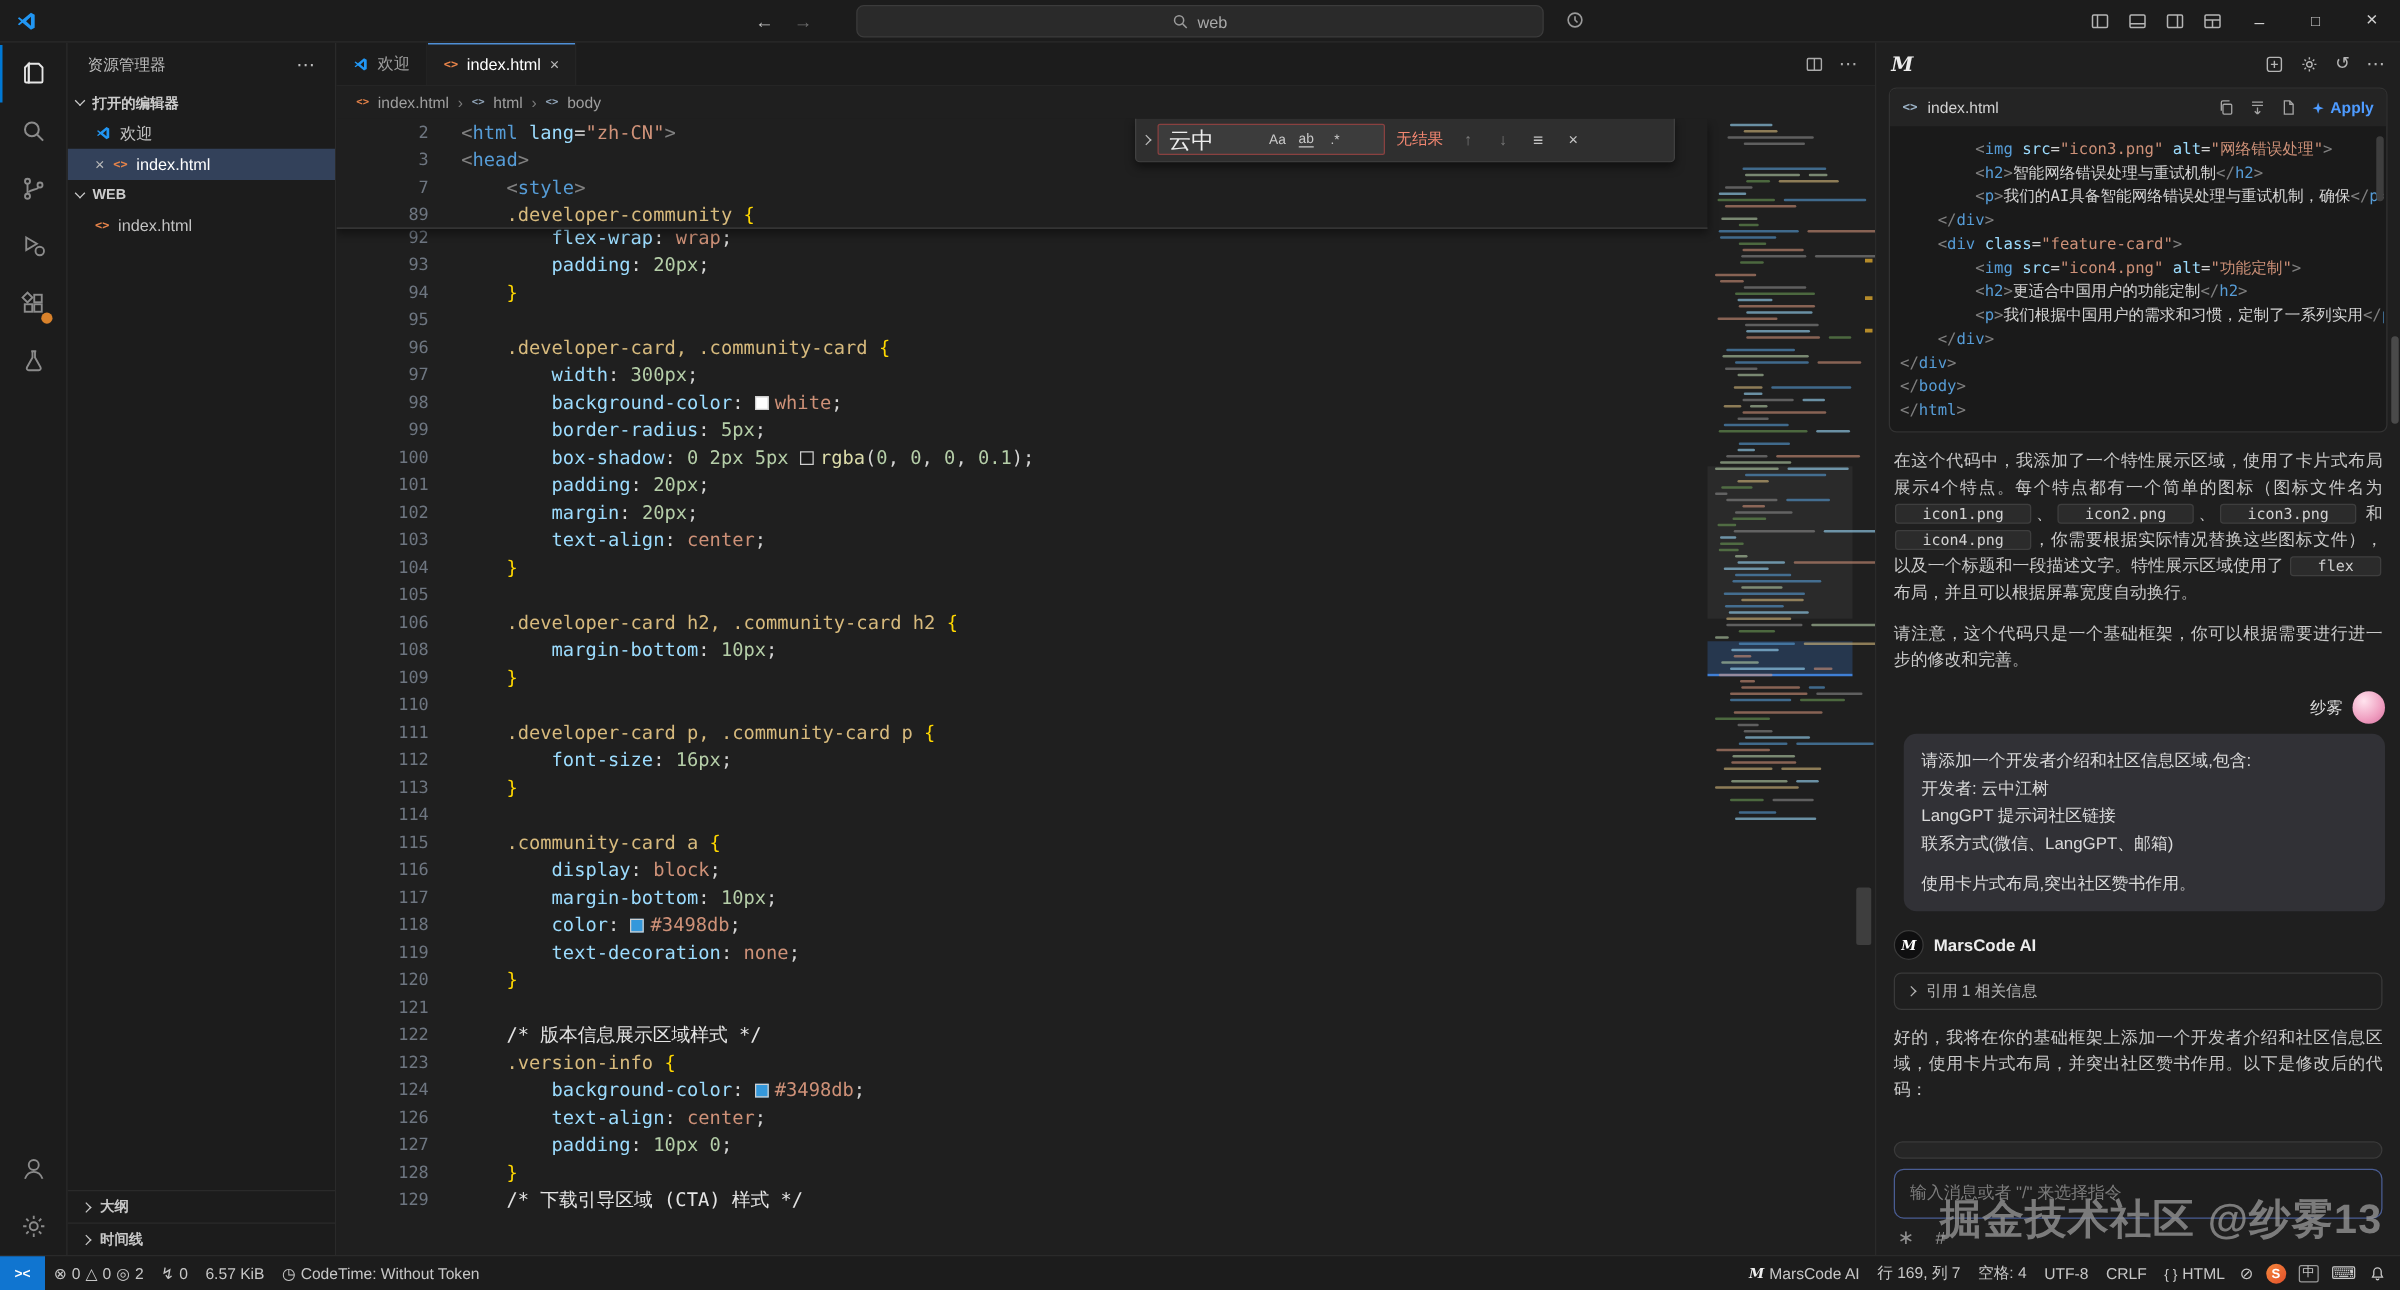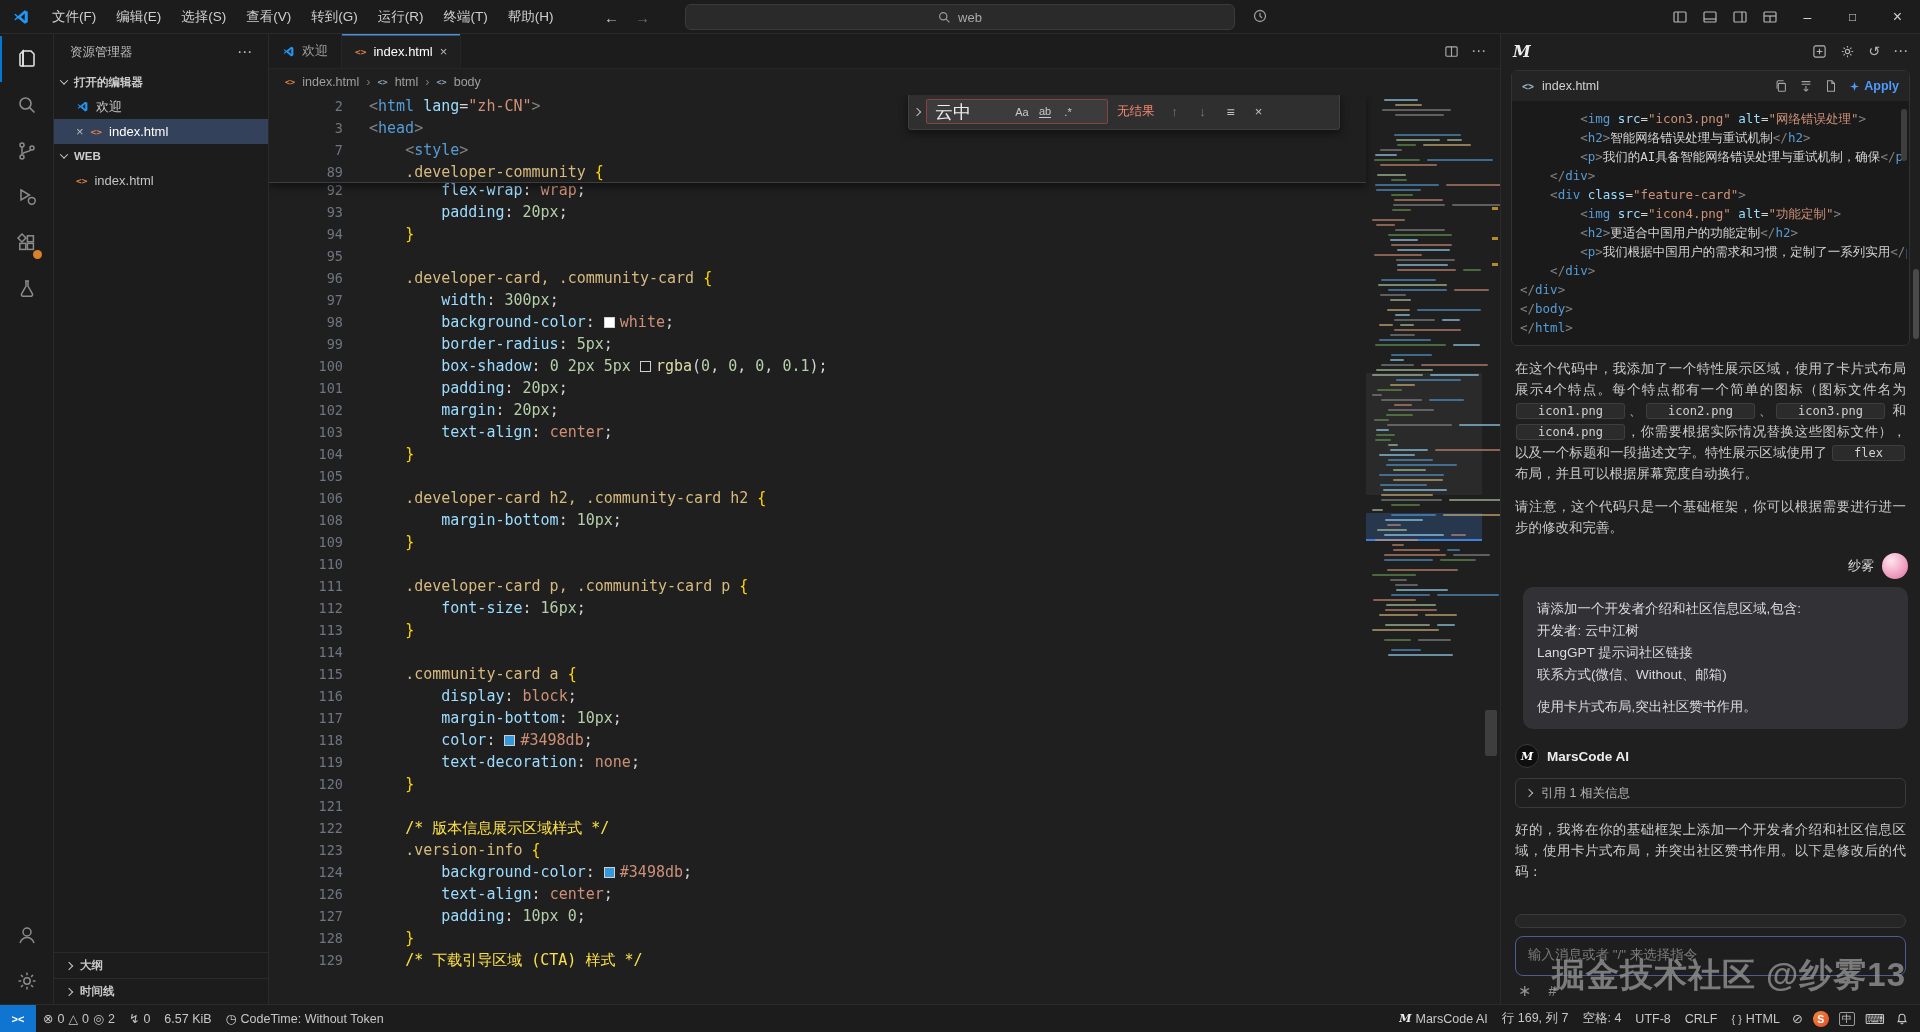--- a/index.html
+++ b/index.html
@@ -56,21 +56,21 @@
 .bc-ic::before{content:"<>"}
 .bc-ic.orange{color:#e8844a}
 .code-region{position:absolute;top:61px;left:0;right:0;bottom:0;overflow:hidden}
 #editor-lines{position:absolute;top:84px;left:0;right:0}
 #sticky{position:absolute;top:0;left:0;right:134px;height:88px;background:#1f1f1f;z-index:10;border-bottom:1px solid #3e3e3e;box-shadow:0 4px 7px rgba(0,0,0,.45)}
 .crow{display:flex;height:22px;line-height:22px;font-family:"DejaVu Sans Mono",monospace;font-size:15px;white-space:pre}
 .lnum{flex:none;width:100px;padding-right:26px;text-align:right;color:#6e7681;font-size:13.5px}
 .lcode{flex:none}
 .tk-pl{color:#d4d4d4}.tk-p{color:#808080}.tk-tag{color:#569cd6}.tk-attr{color:#9cdcfe}
 .tk-str{color:#ce9178}.tk-sel{color:#d7ba7d}.tk-prop{color:#9cdcfe}.tk-num{color:#b5cea8}
-.tk-val{color:#ce9178}.tk-fn{color:#dcdcaa}.tk-cm{color:#fde047}.tk-br{color:#ffd700}.tk-txt{color:#d4d4d4}
+.tk-val{color:#ce9178}.tk-fn{color:#dcdcaa}.tk-cm{color:#e5e5e5}.tk-br{color:#ffd700}.tk-txt{color:#d4d4d4}
 .swatch{display:inline-block;width:11px;height:11px;border:1px solid #cfcfcf;margin-right:5px;vertical-align:-1px}
 
 .findwidget{position:absolute;top:-1px;right:160px;width:432px;height:36px;background:#2f2f2f;border:1px solid #404040;border-top:none;border-radius:0 0 4px 4px;box-shadow:0 3px 8px rgba(0,0,0,.5);display:flex;align-items:center;gap:6px;padding:0 8px 0 5px;z-index:70}
 .find-input{flex:none;width:182px;height:25px;background:#3c3c3c;border:1px solid #8a4140;border-radius:2px;display:flex;align-items:center;gap:3px;padding:0 3px 0 8px}
 .find-input input{background:transparent;border:none;outline:none;color:#eee;font-size:18px;width:74px;font-family:"Liberation Sans","DejaVu Sans",sans-serif}
 .fopt{min-width:20px;height:20px;display:flex;align-items:center;justify-content:center;color:#c9c9c9;font-size:11px;border-radius:3px}
 .g-aa::before{content:"Aa"}
 .g-ab::before{content:"ab";border-bottom:1px solid #c9c9c9}
 .g-re::before{content:".*"}
 .find-result{color:#f48771;font-size:12.5px;white-space:nowrap;margin:0 3px}
@@ -140,30 +140,20 @@
 </style>
 </head>
 <body>
 
 <div class="titlebar">
   <div class="logo">
     <svg width="18" height="18" viewBox="0 0 24 24">
         <path fill="#2196f3" d="M17 3 L21 5 L21 19 L17 21 L8 13.5 L4.5 16.2 L3 15.2 L6.6 12 L3 8.8 L4.5 7.8 L8 10.5 Z M17 7.3 L11.8 12 L17 16.7 Z"></path>
       </svg>
   </div>
-  <div class="menubar" id="menubar">
-      <span class="menu-item">文件(F)</span>
-      <span class="menu-item">编辑(E)</span>
-      <span class="menu-item">选择(S)</span>
-      <span class="menu-item">查看(V)</span>
-      <span class="menu-item">转到(G)</span>
-      <span class="menu-item">运行(R)</span>
-      <span class="menu-item">终端(T)</span>
-      <span class="menu-item">帮助(H)</span>
-    </div>
   <div class="nav">
     <span class="g-back"></span>
     <span class="g-fwd fwd-dim"></span>
   </div>
   <div class="cmd">
     <svg width="13" height="13" viewBox="0 0 16 16" fill="none" stroke="#9a9a9a" stroke-width="1.5">
         <circle cx="6.5" cy="6.5" r="4.5"></circle>
         <line x1="10" y1="10" x2="14" y2="14"></line>
       </svg>
     <span>web</span>
@@ -606,21 +596,21 @@
   <div class="ap-para" id="para1"><span>在这个代码中，我添加了一个特性展示区域，使用了卡片式布局展示4个特点。每个特点都有一个简单的图标（图标文件名为 </span><span class="chip">icon1.png</span><span>、</span><span class="chip">icon2.png</span><span>、</span><span class="chip">icon3.png</span><span> 和 </span><span class="chip">icon4.png</span><span>，你需要根据实际情况替换这些图标文件），以及一个标题和一段描述文字。特性展示区域使用了 </span><span class="chip">flex</span><span> 布局，并且可以根据屏幕宽度自动换行。</span></div>
   <div class="ap-para">请注意，这个代码只是一个基础框架，你可以根据需要进行进一步的修改和完善。</div>
   <div class="user-name-row">
     <span>纱雾</span>
     <span class="avatar"></span>
   </div>
   <div class="bubble" id="user-bubble">
       <div>请添加一个开发者介绍和社区信息区域,包含:</div>
       <div>开发者: 云中江树</div>
       <div>LangGPT 提示词社区链接</div>
-      <div>联系方式(微信、Without、邮箱)</div>
+      <div>联系方式(微信、LangGPT、邮箱)</div>
       <div class="msg-sp"></div>
       <div>使用卡片式布局,突出社区赞书作用。</div>
     </div>
   <div class="ai-row">
     <span class="ai-logo g-m"></span>
     <span class="ai-name">MarsCode AI</span>
   </div>
   <div class="ref">
     <span class="chv right"></span>
     <span>引用 1 相关信息</span>

